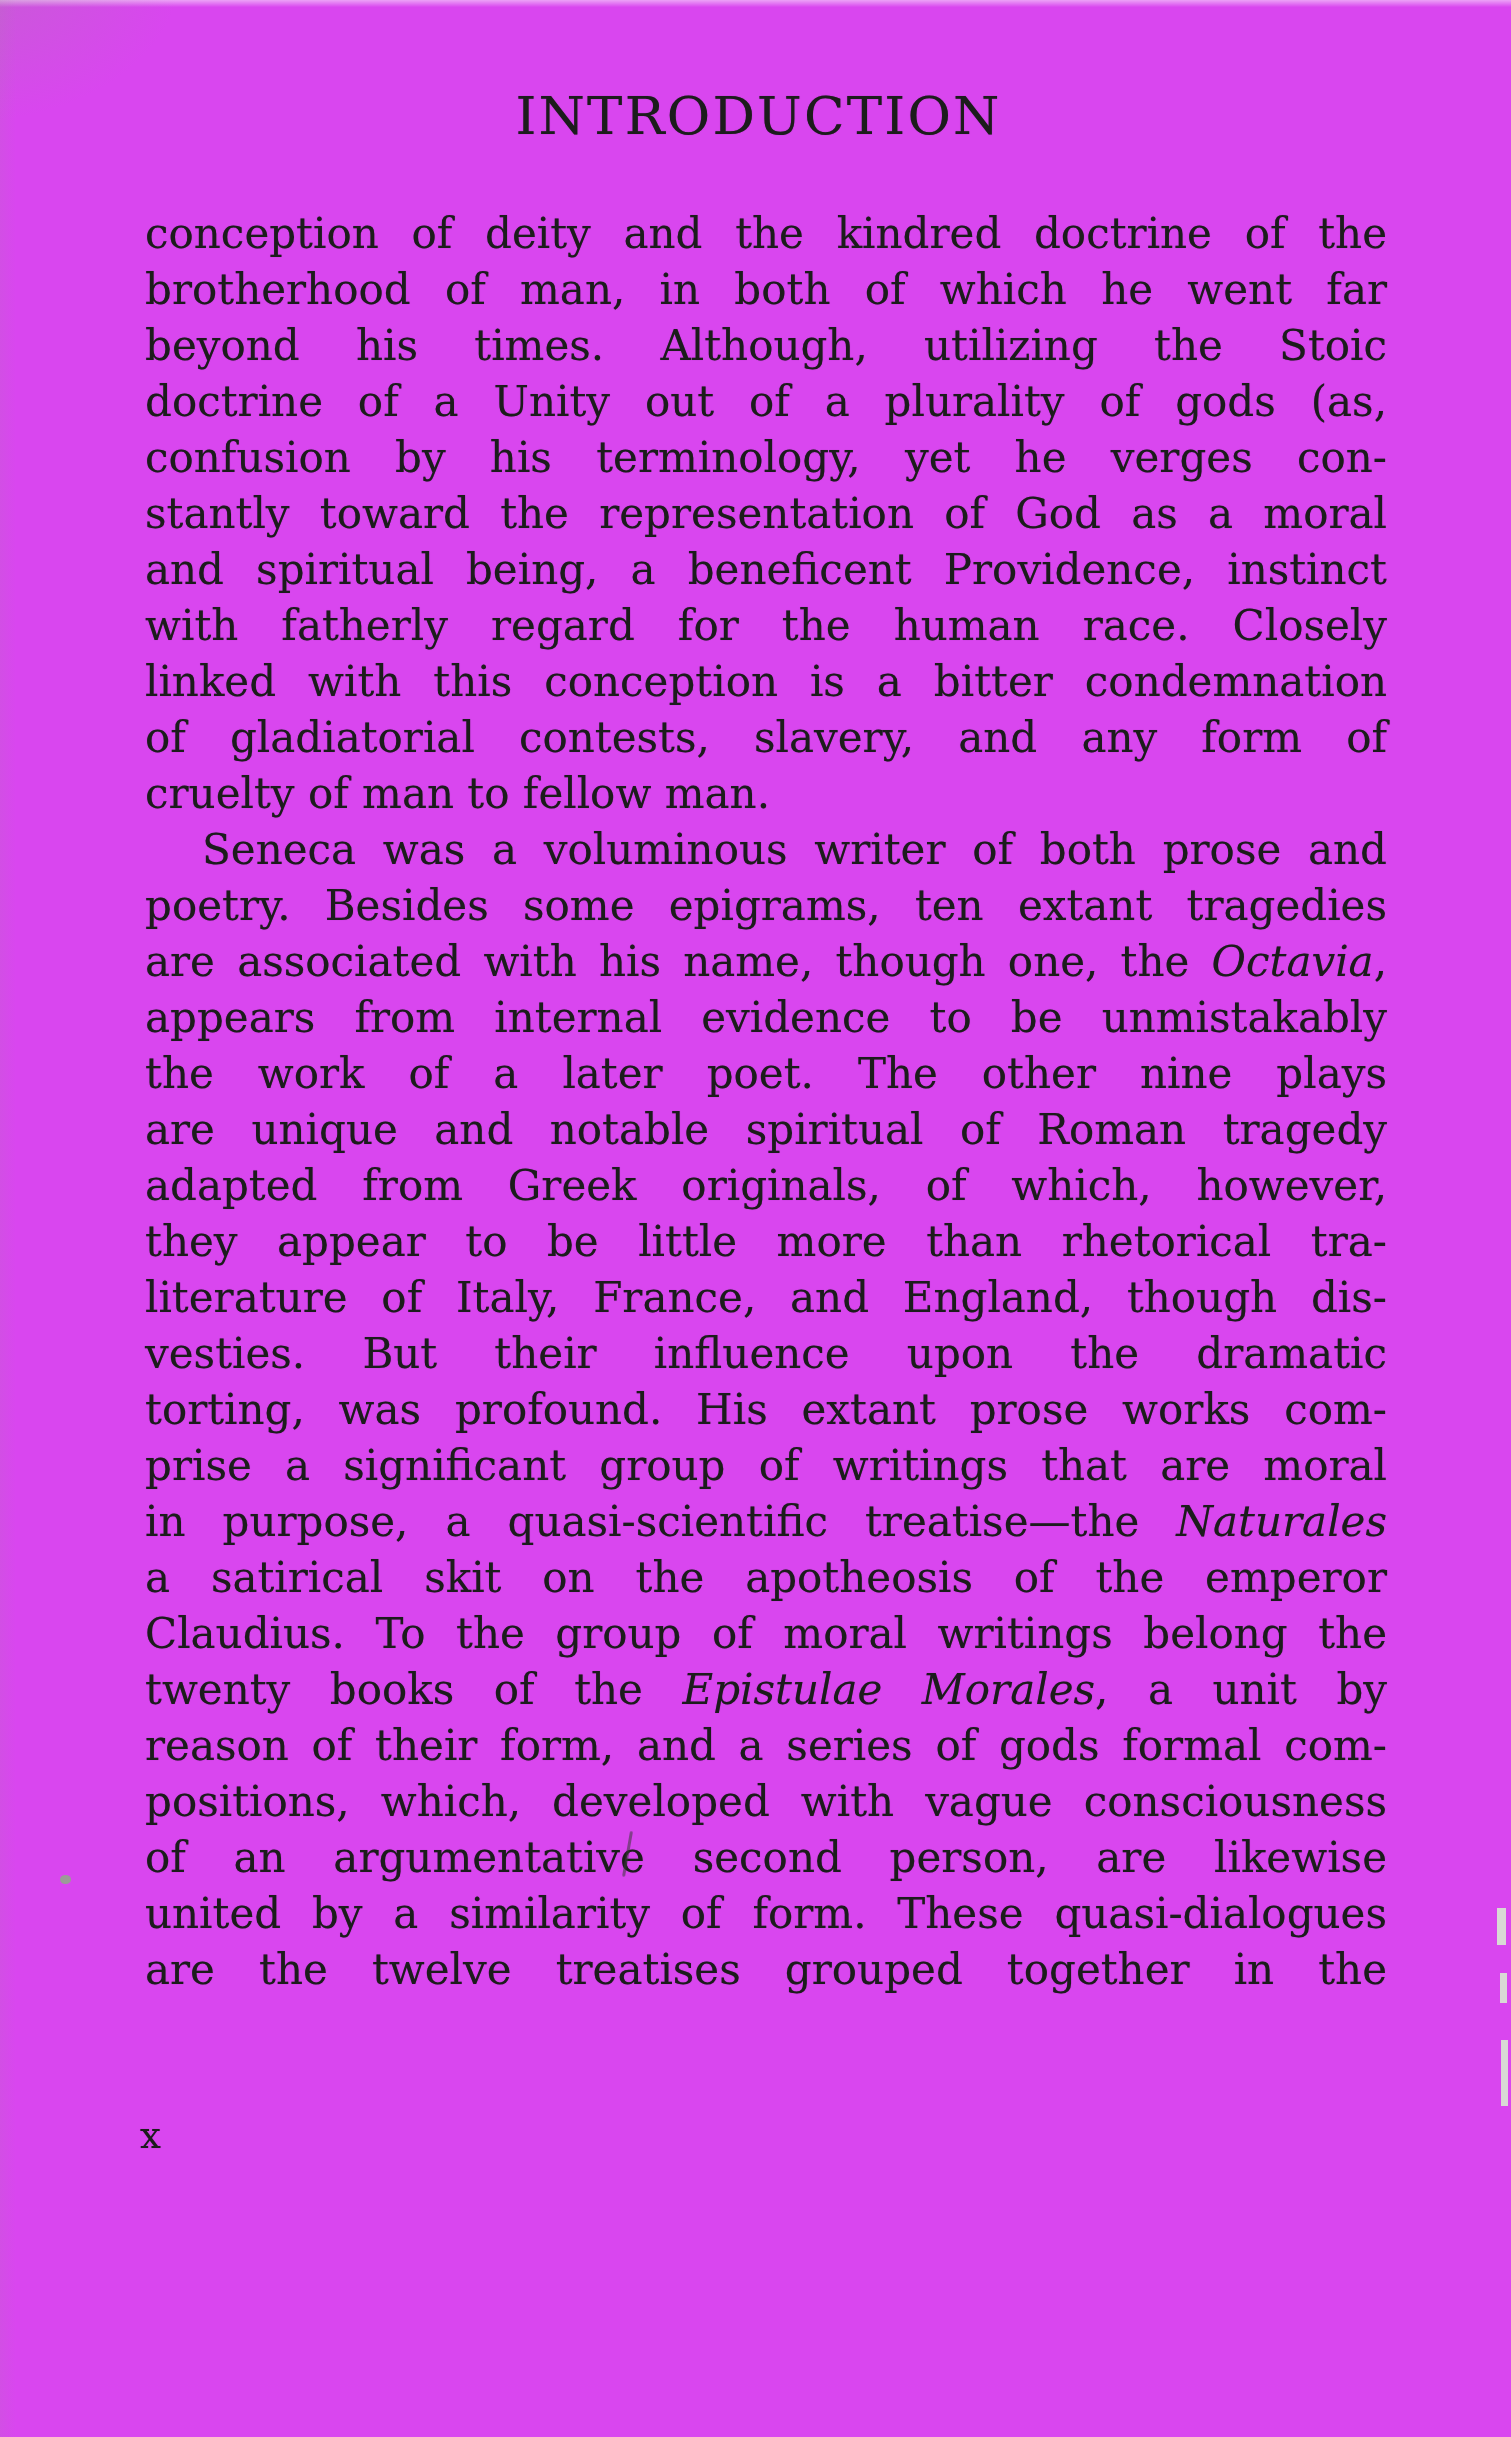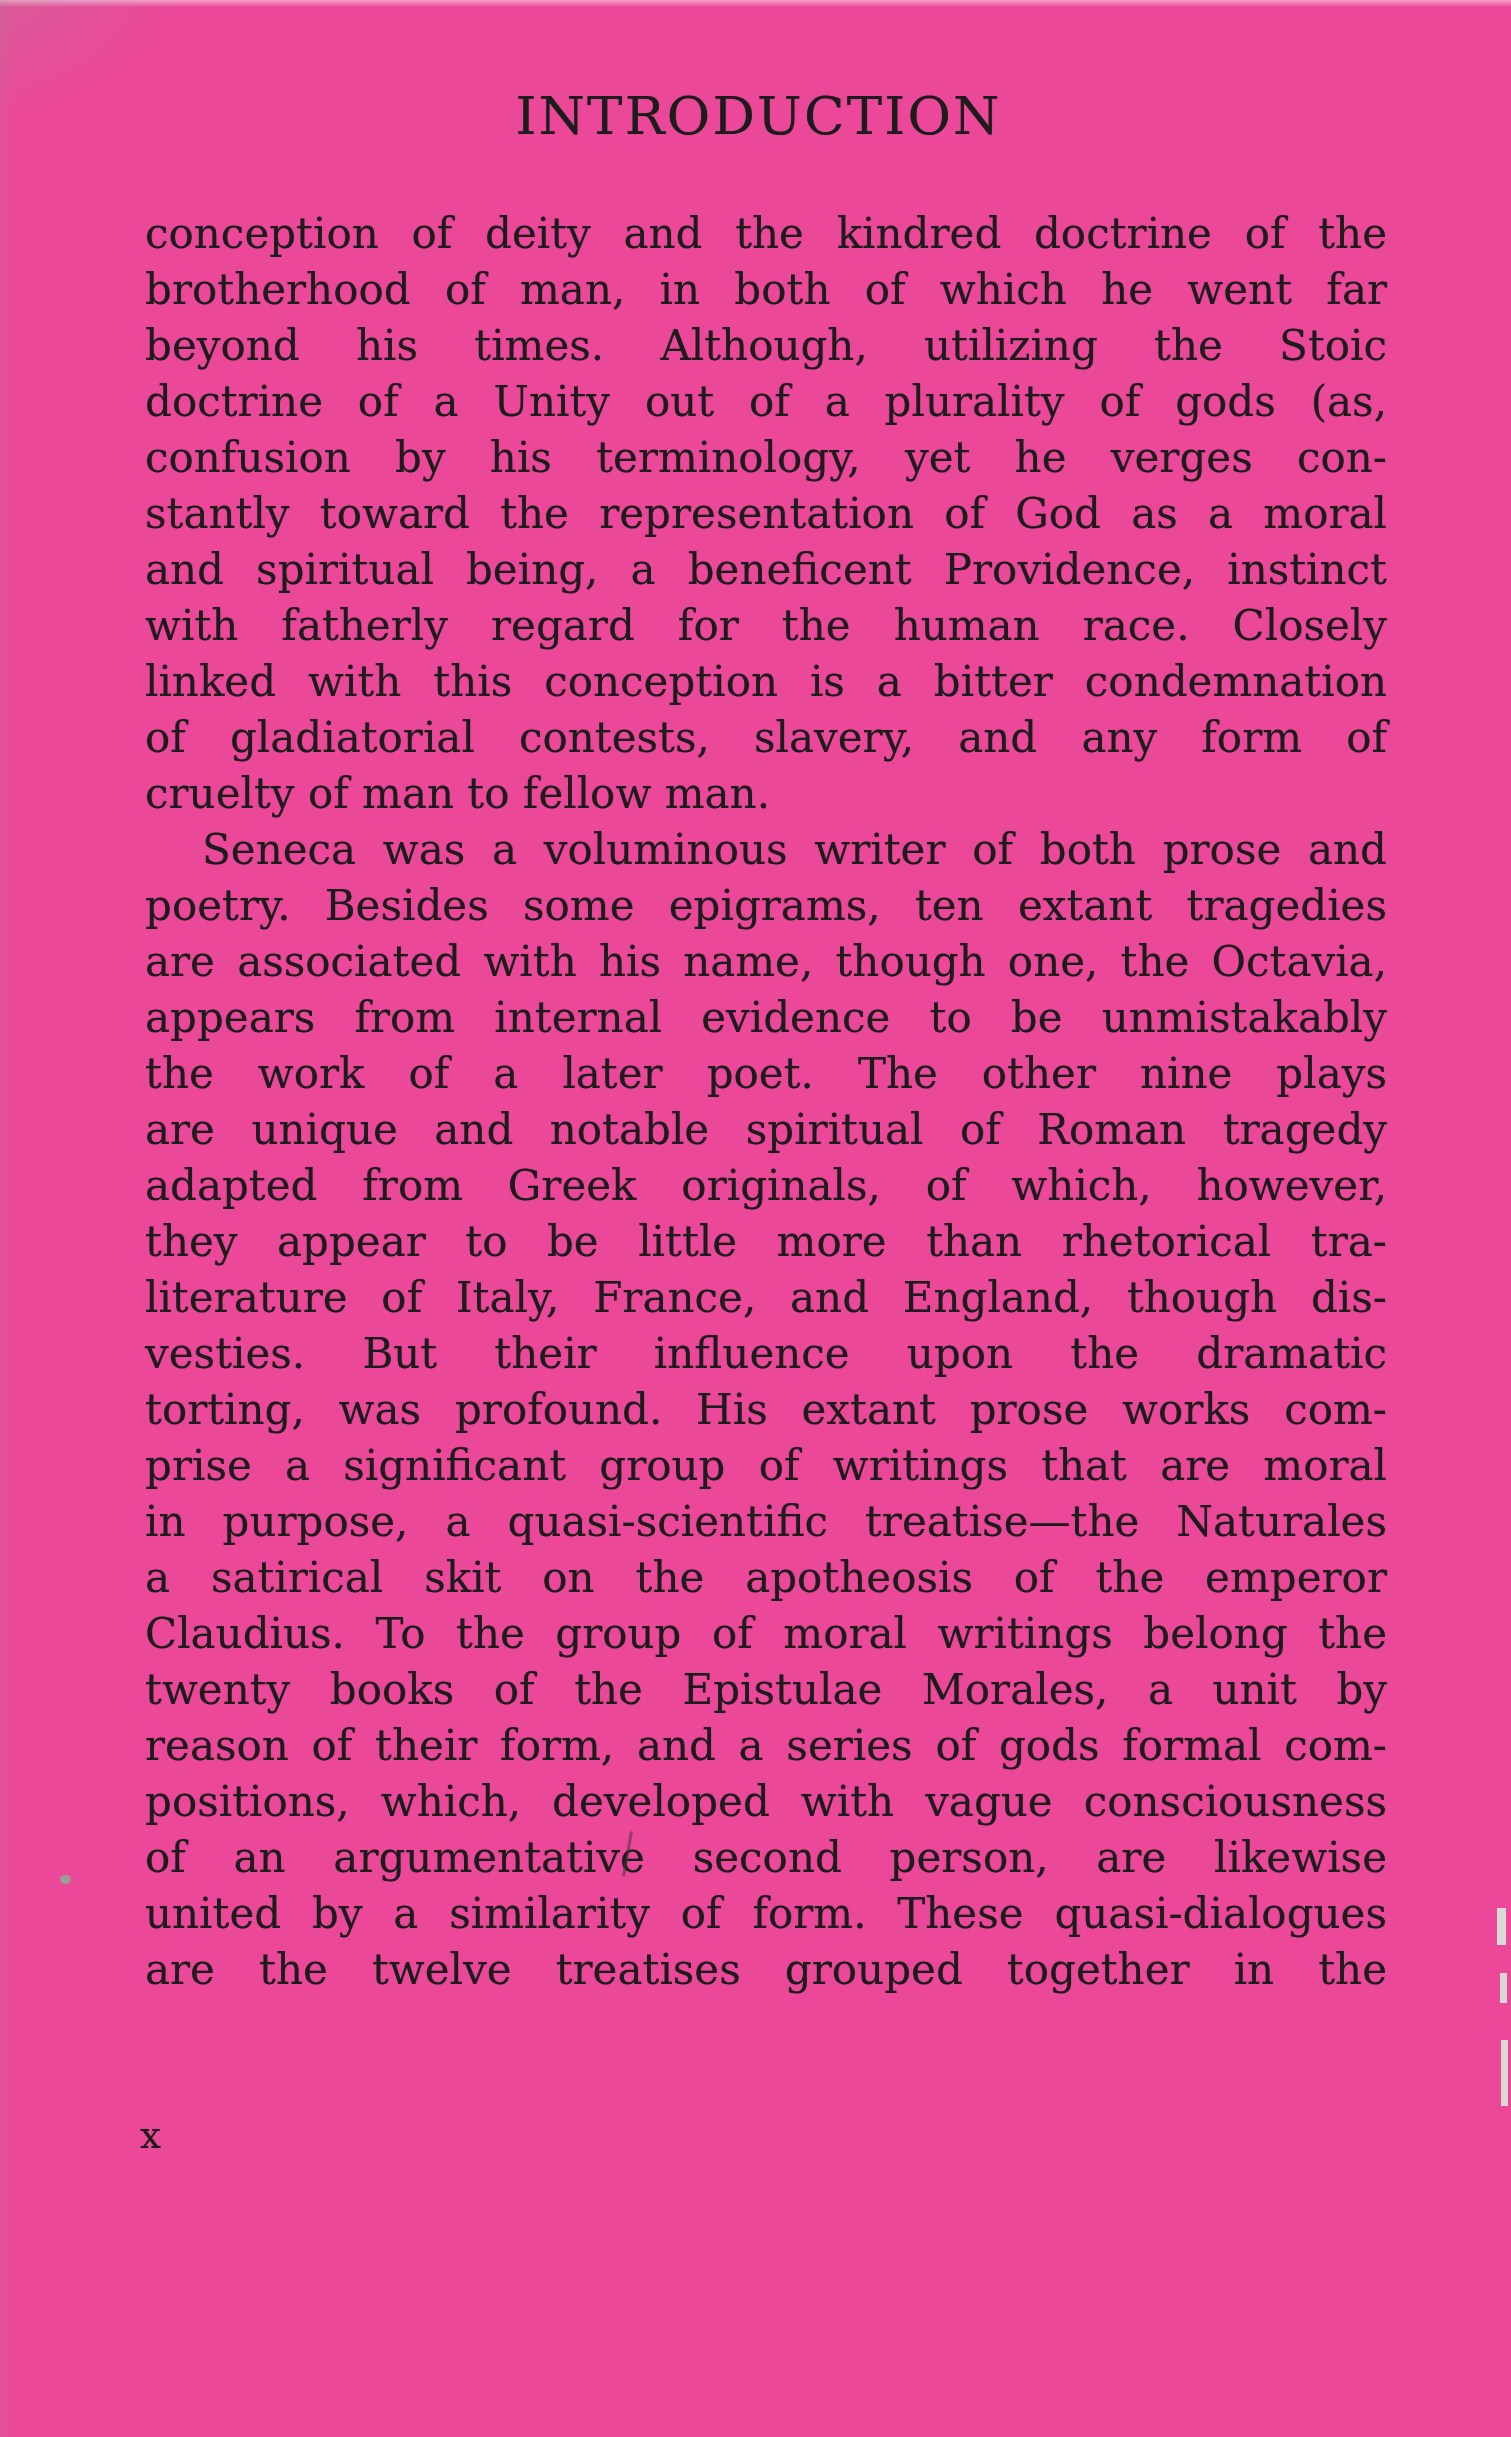--- a/index.html
+++ b/index.html
@@ -1,20 +1,20 @@
 <!DOCTYPE html>
 <html style="font-size:11.5px"><head>
 <meta charset="utf-8">
 <style>
   html,body{margin:0;padding:0;}
   body{background:#e9e9e6;}
   .page{
     position:relative;
     width:1512px;height:2438px;
-    background:#ec4899;
+    background:#d946ef;
     overflow:hidden;
     font-family:"DejaVu Serif","Liberation Serif",serif;
     color:#1c1c1c;
   }
   
   .page::before{
     content:"";position:absolute;inset:0;pointer-events:none;
     background:
       radial-gradient(ellipse 301px 215px at -29px -29px, rgba(150,150,144,0.28), rgba(150,150,144,0) 70%),
       linear-gradient(to right, rgba(150,150,144,0.10), rgba(150,150,144,0) 16px),
@@ -34,21 +34,21 @@
     height:56px;line-height:56px;
     font-size:42px;
     text-align:justify;
     text-align-last:justify;
     white-space:normal;
     text-shadow:0 0 0.7px rgba(25,25,25,0.45);
     margin-left:15px;
   }
   .line.para-end{text-align-last:left;}
   .line.indent{padding-left:57px;}
-  .it{}
+  .it{font-style:italic;}
   .page-number{
     position:absolute;left:140px;top:2116px;
     font-size:37px;line-height:40px;
     text-shadow:0 0 0.7px rgba(25,25,25,0.45);
   }
   
   .ink-dot{
     position:absolute;left:60px;top:1875px;width:10.8px;height:9.3px;
     background:#9b9b97;border-radius:50%;filter:blur(0.7px);
   }

